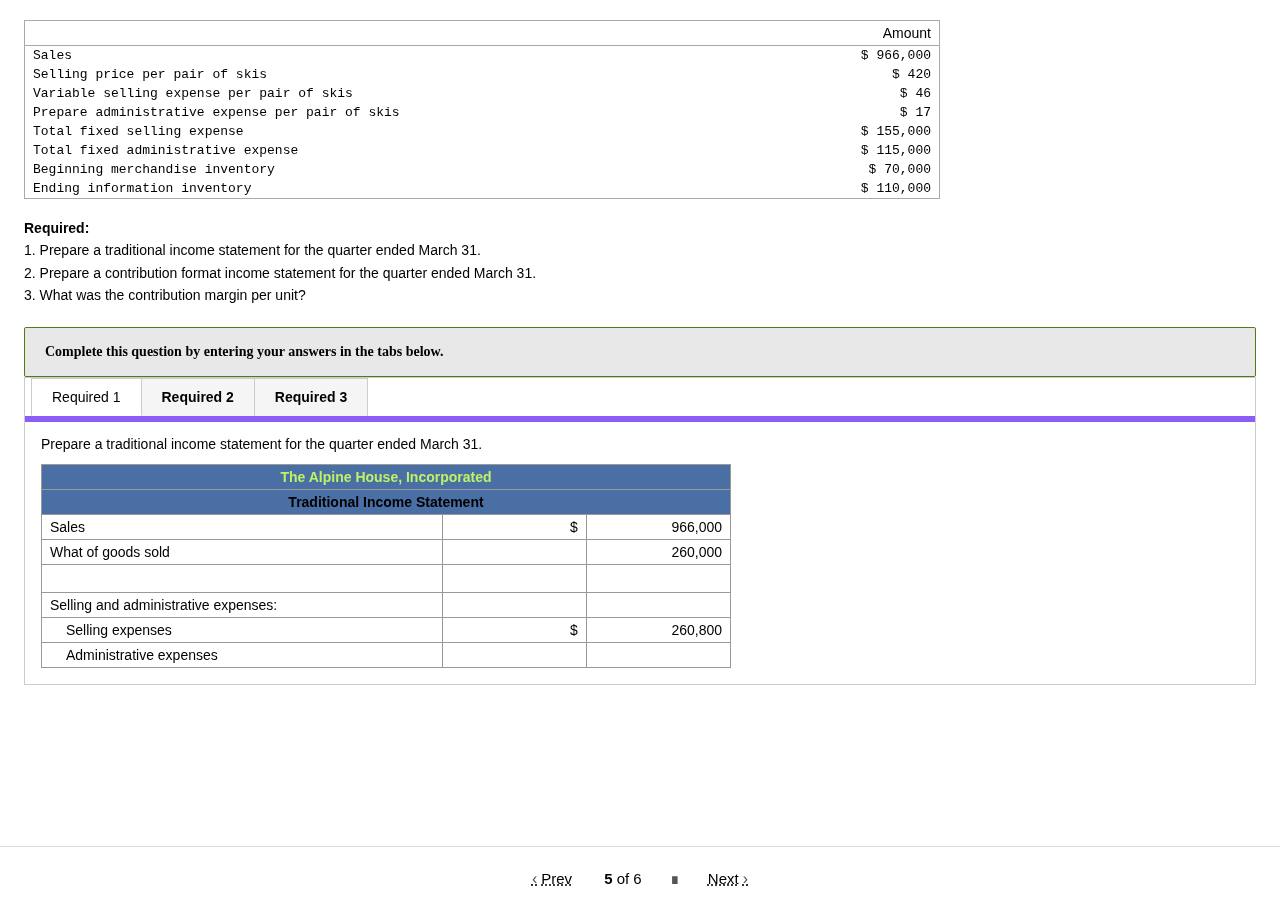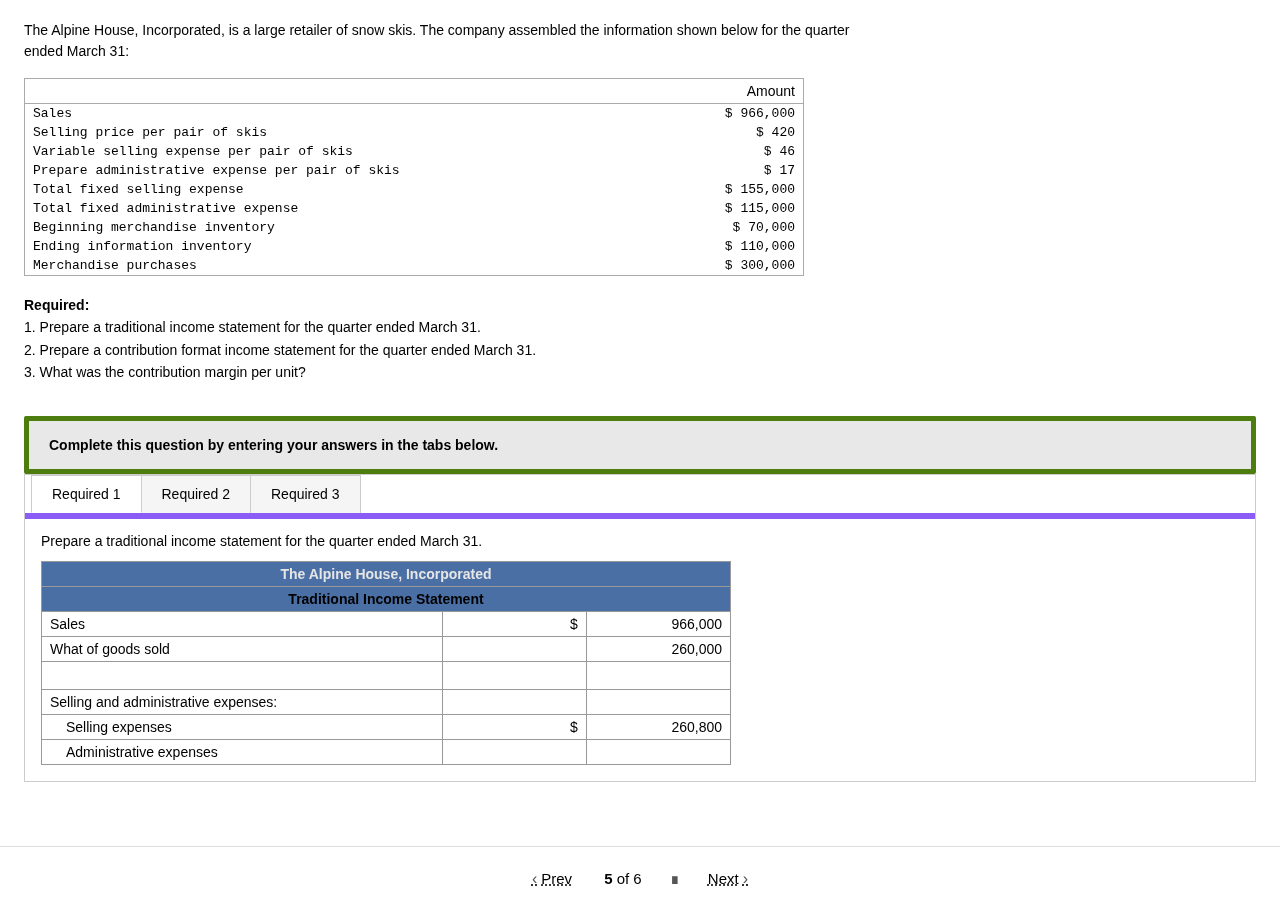--- a/index.html
+++ b/index.html
@@ -21,21 +21,21 @@
       font-size: 14px;
       line-height: 1.5;
       margin-bottom: 16px;
     }
 
     
     .data-table {
       border: 1px solid #aaa;
       border-collapse: collapse;
       margin-bottom: 18px;
-      width: 780px;
+      width: 916px;
     }
     .data-table th {
       text-align: right;
       padding: 2px 8px;
       font-weight: normal;
       border-bottom: 1px solid #aaa;
       background: #fff;
     }
     .data-table td {
       padding: 2px 8px;
@@ -48,34 +48,35 @@
     .data-table td:last-child {
       text-align: right;
       min-width: 120px;
     }
     .data-table tr:first-child th {
       padding-top: 4px;
       padding-bottom: 4px;
     }
 
     .required-section {
-      margin-bottom: 32px;
+      margin-bottom: 20px;
     }
     .required-section p {
       line-height: 1.6;
       font-size: 14px;
     }
 
     
     .complete-box {
       background: #e8e8e8;
-      border: 5px solid #4d7c0f;
+      border: 1px solid #4d7c0f;
       padding: 16px 20px;
       margin-bottom: 0;
       border-radius: 2px;
+      font-family: Liberation Serif, serif;
     }
     .complete-box-text {
       font-weight: bold;
       font-size: 14px;
     }
 
     
     .tabs-container {
       border: 1px solid #ccc;
       margin-top: 0;
@@ -87,20 +88,21 @@
     }
     .tab {
       padding: 10px 20px;
       border: 1px solid #ccc;
       border-bottom: none;
       cursor: pointer;
       font-size: 14px;
       background: #f5f5f5;
       margin-right: -1px;
       position: relative;
+      font-weight: bold;
     }
     .tab.active {
       background: #fff;
       border-bottom: 1px solid #fff;
       z-index: 1;
       font-weight: normal;
     }
     .tab:first-child {
       margin-left: 6px;
     }
@@ -113,21 +115,21 @@
       font-size: 14px;
       margin-bottom: 12px;
     }
 
     
     .income-table-wrapper {
       width: 690px;
     }
     .income-table-header {
       background: #4a6fa5;
-      color: #e5e5e5;
+      color: #bef264;
       text-align: center;
       padding: 6px;
       font-weight: bold;
       font-size: 14px;
     }
     .income-table-subheader {
       background: #4a6fa5;
       color: #000000;
       text-align: center;
       padding: 4px;
@@ -207,24 +209,20 @@
       cursor: pointer;
       color: #555;
       padding: 4px;
     }
   </style>
 </head>
 <body>
 
 <div class="page-content">
 
-  <p class="intro-text">
-    <span>The Alpine House, Incorporated, is a large retailer of snow skis. The company assembled the information shown below for the quarter</span><br>
-    <span>ended March 31:</span>
-  </p>
 
   <table class="data-table">
     <thead>
       <tr>
         <th style="text-align:left;"></th>
         <th>Amount</th>
       </tr>
     </thead>
     <tbody id="data-table-body">
     <tr>
@@ -251,24 +249,20 @@
           <td>Total fixed administrative expense</td>
           <td style="text-align: right;">$ 115,000</td>
         </tr>
         <tr>
           <td>Beginning merchandise inventory</td>
           <td style="text-align: right;">$ 70,000</td>
         </tr>
         <tr>
           <td>Ending information inventory</td>
           <td style="text-align: right;">$ 110,000</td>
-        </tr>
-        <tr>
-          <td>Merchandise purchases</td>
-          <td style="text-align: right;">$ 300,000</td>
         </tr>
       </tbody>
   </table>
 
   <div class="required-section">
     <p><strong>Required:</strong></p>
     <p id="req-item-1">1. Prepare a traditional income statement for the quarter ended March 31.</p>
     <p id="req-item-2">2. Prepare a contribution format income statement for the quarter ended March 31.</p>
     <p id="req-item-3">3. What was the contribution margin per unit?</p>
   </div>

